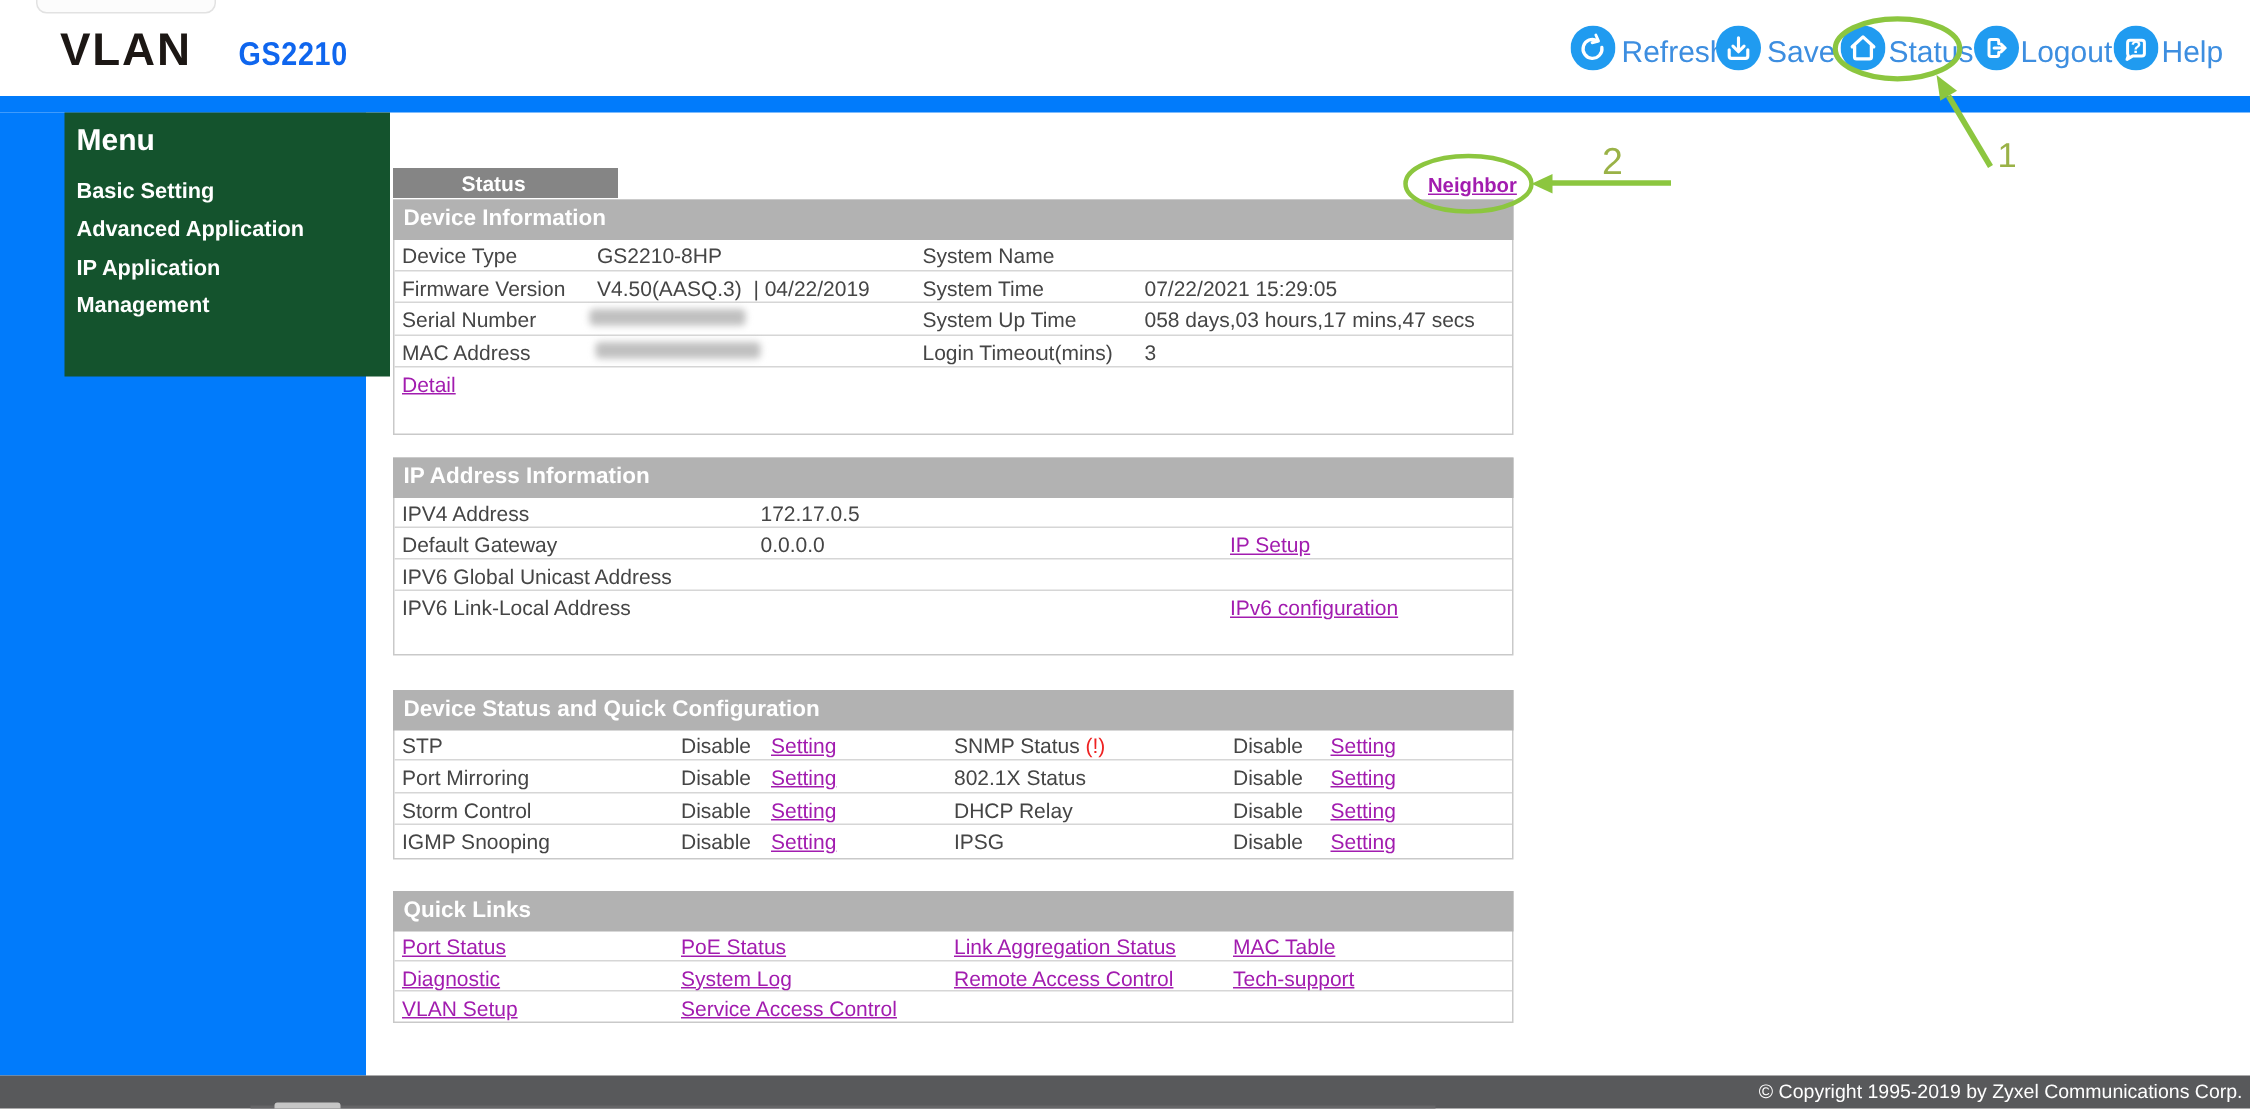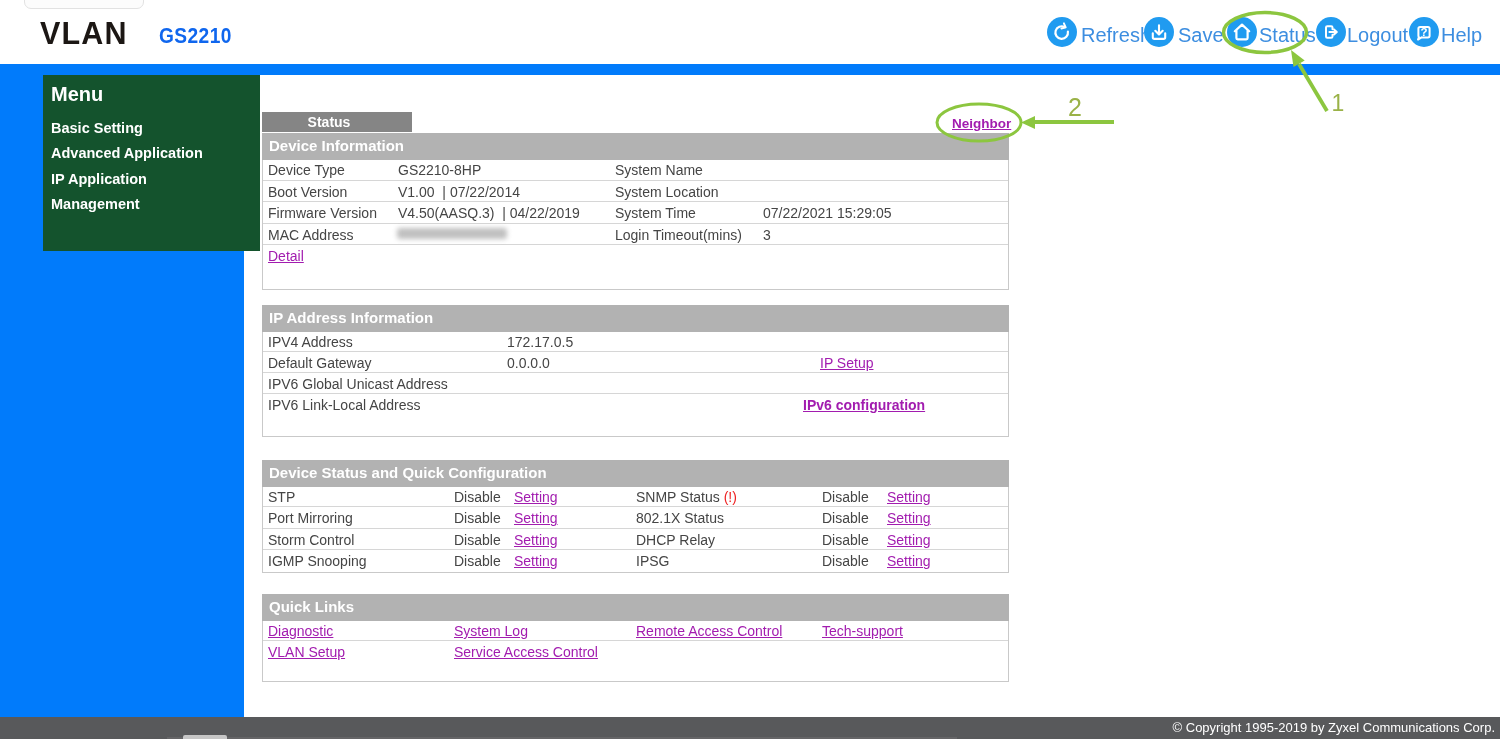--- a/index.html
+++ b/index.html
@@ -91,31 +91,32 @@
     <div id="statustab">Status</div>
     <div id="neighbor"><a href="#">Neighbor</a></div>
     <div class="tbl" style="top:58px; height:157px;">
       <div class="thead">Device Information</div>
       <div class="trow" style="height:21.5px; line-height:23px;">
         <span style="left:5px;">Device Type</span>
           <span style="left:135px;text-align:right;">GS2210-8HP</span>
         <span style="left:352px;">System Name</span>
       </div>
       <div class="trow" style="height:21.5px; line-height:23px;">
-        <span style="left:5px;">Boot Version</span>
-          <span style="left:135px;">V1.00&nbsp;&nbsp;|&nbsp;07/22/2014</span>
-        <span style="left:352px;">System Location</span>
-      </div>
-      <div class="trow" style="height:21.5px; line-height:23px;">
         <span style="left:5px;">Firmware Version</span>
           <span style="left:135px;">V4.50(AASQ.3)&nbsp;&nbsp;|&nbsp;04/22/2019</span>
         <span style="left:352px;">System Time</span>
           <span style="left:500px;">07/22/2021 15:29:05</span>
       </div>
       <div class="trow" style="height:21.5px; line-height:23px;">
+        <span style="left:5px;">Serial Number</span>
+          <span class="blur" style="left:130px; top:4px; width:104px;"></span>
+        <span style="left:352px;">System Up Time</span>
+          <span style="left:500px;">058 days,03 hours,17 mins,47 secs</span>
+      </div>
+      <div class="trow" style="height:21.5px; line-height:23px;">
         <span style="left:5px;text-align:right;">MAC Address</span>
           <span class="blur" style="left:134px; top:4px; width:110px;"></span>
         <span style="left:352px;">Login Timeout(mins)</span>
           <span style="left:500px;">3</span>
       </div>
       <div class="trow" style="height:21.5px; line-height:23px;">
         <span style="left:5px;"><a href="#">Detail</a></span>
       </div>
     </div>
     <div class="tbl" style="top:230px; height:132px;">
@@ -127,21 +128,21 @@
       <div class="trow" style="height:21px; line-height:22.5px;">
         <span style="left:5px;">Default Gateway</span>
           <span style="left:244px;">0.0.0.0</span>
         <span style="left:557px;"><a href="#">IP Setup</a></span>
       </div>
       <div class="trow" style="height:21px; line-height:22.5px;">
         <span style="left:5px;">IPV6 Global Unicast Address</span>
       </div>
       <div class="trow" style="height:21px; line-height:22.5px;">
         <span style="left:5px;">IPV6 Link-Local Address</span>
-        <span style="left:540px;font-weight:bold;"><a href="#">IPv6 configuration</a></span>
+        <span style="left:557px;"><a href="#">IPv6 configuration</a></span>
       </div>
     </div>
     <div class="tbl" style="top:385px; height:113px;">
       <div class="thead">Device Status and Quick Configuration</div>
       <div class="trow" style="height:21.4px; line-height:23px;">
         <span style="left:5px;">STP</span>
           <span style="left:191px;">Disable</span>
         <span style="left:251px;"><a href="#">Setting</a></span>
         <span style="left:373px;">SNMP Status&nbsp;<span class="red">(!)</span></span>
         <span style="left:559px;">Disable</span>
@@ -167,20 +168,26 @@
         <span style="left:5px;">IGMP Snooping</span>
           <span style="left:191px;">Disable</span>
         <span style="left:251px;"><a href="#">Setting</a></span>
         <span style="left:373px;">IPSG</span>
         <span style="left:559px;">Disable</span>
           <span style="left:624px;"><a href="#">Setting</a></span>
       </div>
     </div>
     <div class="tbl" style="top:519px; height:88px;">
       <div class="thead">Quick Links</div>
+      <div class="trow" style="height:20.5px; line-height:22px;">
+        <span style="left:5px;"><a href="#">Port Status</a></span>
+        <span style="left:191px;"><a href="#">PoE Status</a></span>
+        <span style="left:373px;"><a href="#">Link Aggregation Status</a></span>
+        <span style="left:559px;"><a href="#">MAC Table</a></span>
+      </div>
       <div class="trow" style="height:20.5px; line-height:22px;">
         <span style="left:5px;"><a href="#">Diagnostic</a></span>
         <span style="left:191px;"><a href="#">System Log</a></span>
         <span style="left:373px;"><a href="#">Remote Access Control</a></span>
         <span style="left:559px;"><a href="#">Tech-support</a></span>
       </div>
       <div class="trow" style="height:20.5px; line-height:22px;">
         <span style="left:5px;"><a href="#">VLAN Setup</a></span>
         <span style="left:191px;"><a href="#">Service Access Control</a></span>
       </div>

